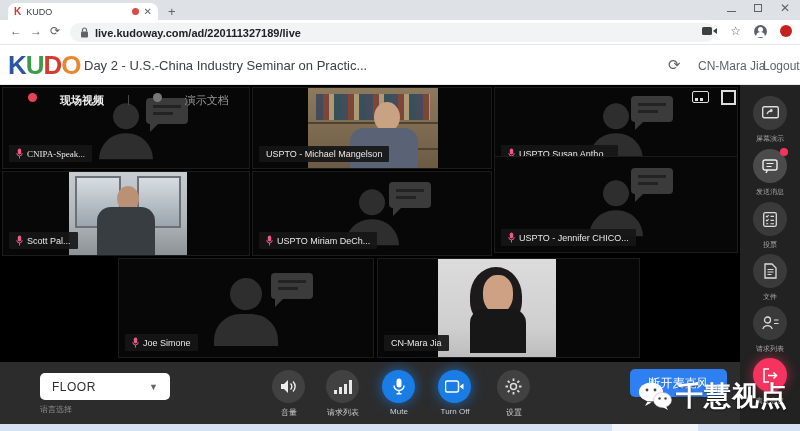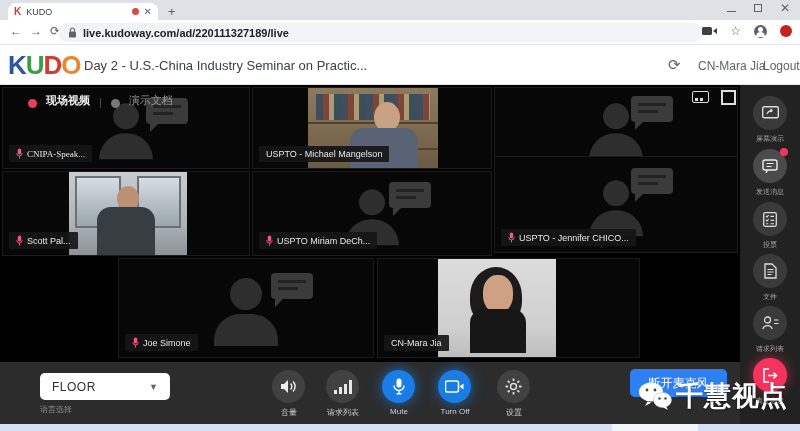--- a/index.html
+++ b/index.html
@@ -14,21 +14,21 @@
   .rec-dot { width:7px; height:7px; border-radius:50%; background:#d94b43; }
   .tab-close { font-size:10px; color:#5f6368; line-height:1; }
   .new-tab { position:absolute; left:168px; top:4px; font-size:13px; color:#5f6368; }
   .win-controls { position:absolute; right:10px; top:2px; display:flex; gap:18px; align-items:center; color:#5f6368; }
   .wc-min { width:9px; border-top:1px solid #5f6368; margin-top:7px; }
   .wc-max { width:8px; height:8px; border:1px solid #5f6368; }
   .wc-close { font-size:12px; line-height:1; }
 
   .urlbar { position:absolute; left:0; top:20px; width:800px; height:25px; background:#fff; border-bottom:1px solid #e4e6e8; }
   .nav-ic { position:absolute; top:4px; font-size:12px; color:#5f6368; }
-  .url-pill { position:absolute; left:58px; top:3px; width:645px; height:19px; background:#f1f3f4; border-radius:10px; display:flex; align-items:center; padding:0 10px; gap:6px; }
+  .url-pill { position:absolute; left:70px; top:3px; width:645px; height:19px; background:#f1f3f4; border-radius:10px; display:flex; align-items:center; padding:0 10px; gap:6px; }
   .url-text { font-size:11px; font-weight:bold; color:#202124; }
   .ub-right { position:absolute; right:8px; top:4px; display:flex; gap:13px; align-items:center; }
   .star { font-size:12px; color:#5f6368; }
   .avatar-ic { width:13px; height:13px; border-radius:50%; background:#5f6368; position:relative; }
   .avatar-ic:before { content:""; position:absolute; left:4px; top:2px; width:5px; height:5px; border-radius:50%; background:#fff; }
   .avatar-ic:after { content:""; position:absolute; left:2px; top:7px; width:9px; height:5px; border-radius:5px 5px 0 0; background:#fff; }
   .ext-red { width:12px; height:12px; border-radius:50%; background:#c5221f; }
 
   
   .appheader { position:absolute; left:0; top:45px; width:800px; height:40px; background:#fff; border-bottom:1px solid #e6e6e6; }
@@ -59,21 +59,21 @@
   .bubble { position:absolute; }
   .bubble .bb { width:42px; height:26px; background:#3b3b3b; border-radius:4px; position:relative; }
   .bubble .bb:before { content:""; position:absolute; left:7px; top:7px; width:28px; height:3px; background:#232323; }
   .bubble .bb:after  { content:""; position:absolute; left:7px; top:14px; width:20px; height:3px; background:#232323; }
   .bubble .tail { width:0; height:0; border-left:8px solid #3b3b3b; border-bottom:8px solid transparent; margin-left:4px; }
 
   .nametag { position:absolute; left:6px; bottom:6px; background:rgba(22,22,22,.92); color:#e8e8e8; font-size:9px; padding:3px 7px; display:flex; align-items:center; gap:4px; border-radius:1px; white-space:nowrap; }
   .mic-off { width:7px; height:11px; flex:0 0 auto; }
 
   
-  .view-toggle { position:absolute; left:28px; top:8px; display:flex; align-items:flex-end; gap:9px; font-size:11px; }
+  .view-toggle { position:absolute; left:28px; top:8px; display:flex; align-items:flex-start; gap:23px; font-size:11px; }
   .dot-live { width:9px; height:9px; border-radius:50%; }
   .dot-doc { width:9px; height:9px; border-radius:50%; background:#777; }
   .vt-live { color:#eee; font-weight:bold; } .vt-sep { color:#555; } .vt-doc { color:#9a9a9a; }
 
   
   .grid-icons { position:absolute; right:6px; top:5px; display:flex; gap:12px; align-items:center; }
   .pip-ic { width:17px; height:12px; border:1.5px solid #ddd; border-radius:2px; position:relative; }
   .pip-ic:before { content:""; position:absolute; left:2px; bottom:1px; width:3px; height:3px; background:#ddd; }
   .pip-ic:after  { content:""; position:absolute; left:7px; bottom:1px; width:3px; height:3px; background:#ddd; }
   .fs-ic { width:13px; height:13px; position:relative; }
@@ -210,20 +210,27 @@
 
     <div class="tile" id="t3">
       <div class="sil">
           <div class="head"></div>
           <div class="body"></div>
         </div>
       <div class="bubble" style="left:56%;top:10%;">
           <div class="bb"></div>
           <div class="tail"></div>
         </div>
+      <div class="nametag">
+        <svg class="mic-off" viewBox="0 0 7 11">
+            <rect x="1.8" y="0.5" width="3.4" height="6" rx="1.7" fill="#ef5a83"></rect>
+            <path d="M0.8 5.2 a2.7 2.7 0 0 0 5.4 0 M3.5 8 v2.5" stroke="#ef5a83" stroke-width="1" fill="none"></path>
+          </svg>
+        <span>USPTO Susan Antho...</span>
+      </div>
     </div>
 
     <div class="tile" id="t4">
       <div class="feed" id="feed-scott">
         <div class="win"></div>
         <div class="win" style="left:68px;width:44px;"></div>
         <div class="person" style="left:28px;top:14px;width:62px;">
           <div class="p-head" style="width:22px;height:25px;background:#bb9176;"></div>
           <div class="p-body" style="width:58px;height:50px;background:#383d42;"></div>
         </div>

